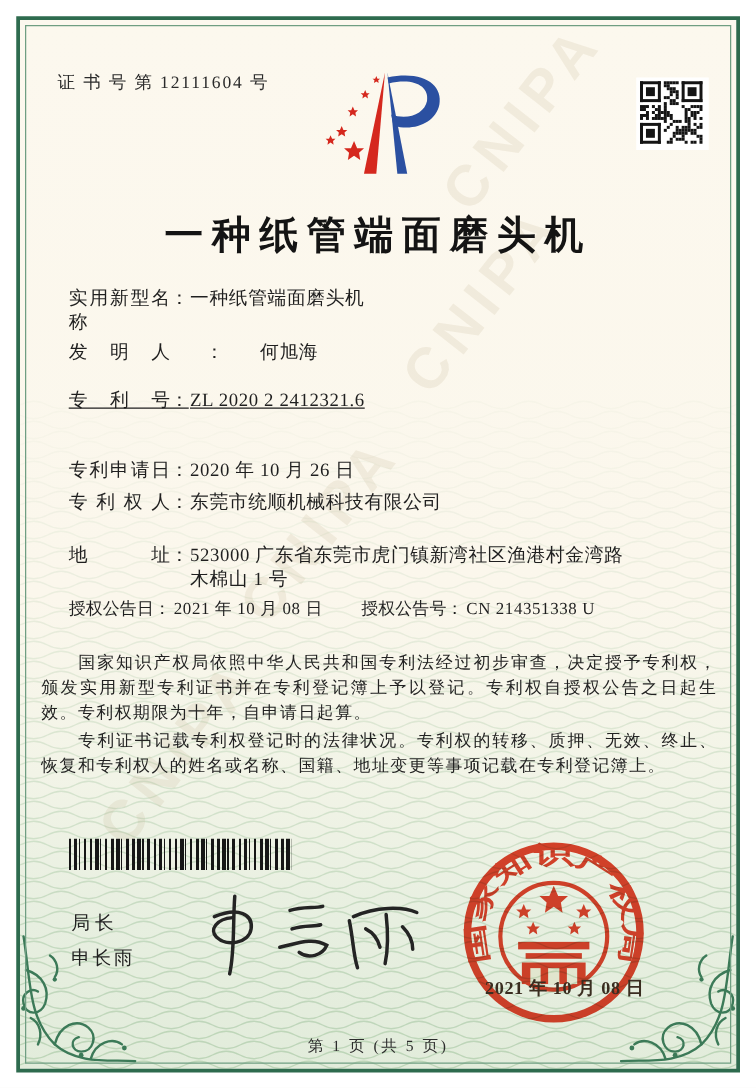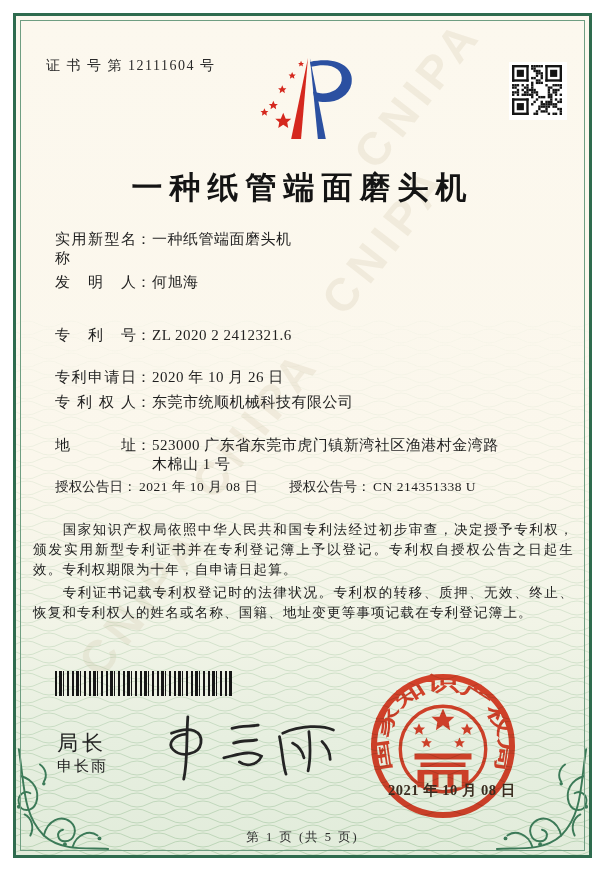--- a/index.html
+++ b/index.html
@@ -33,21 +33,21 @@
   
   .para{position:absolute;left:33px;width:541px;font-size:13.5px;line-height:20px;letter-spacing:1.2px;
         text-align:justify;text-indent:2.2em;color:#222;z-index:3;}
   .para1{top:506px;}
   .para2{top:569px;}
   
   .barcode{position:absolute;left:55px;top:671px;width:178px;height:25px;z-index:3;
     background:repeating-linear-gradient(90deg,#161616 0 2px,transparent 2px 4px,#161616 4px 7px,
       transparent 7px 8px,#161616 8px 9px,transparent 9px 12px,#161616 12px 14px,transparent 14px 17px);}
   
-  .director-title{position:absolute;left:57px;top:729px;font-size:21px;letter-spacing:4px;z-index:6;color:#222;text-align:right;}
+  .director-title{position:absolute;left:57px;top:729px;font-size:15px;letter-spacing:4px;z-index:6;color:#222;text-align:right;}
   .director-name{position:absolute;left:57px;top:757px;font-size:15px;letter-spacing:2px;z-index:6;color:#222;}
   .sig{position:absolute;left:160px;top:703px;z-index:6;}
   
   .seal{position:absolute;left:368px;top:671px;width:150px;height:150px;z-index:5;mix-blend-mode:multiply;opacity:0.95;}
   .seal-date{position:absolute;left:388px;top:781px;font-size:14.5px;font-weight:bold;color:#3a2d20;
              letter-spacing:0.5px;z-index:6;}
   
   .footer{position:absolute;left:0;top:829px;width:100%;text-align:center;font-size:12.5px;
           letter-spacing:2px;color:#2c2c2c;z-index:3;}
   
@@ -339,26 +339,26 @@
     <path d="M59,8 C88,2 104,14 101,30 C98,45 80,52 64,47 L62,38 C76,43 89,37 91,27 C93,15 80,8 60,13 Z" fill="#2b50a1"></path>
   </svg>
 
   <h1 class="title">一种纸管端面磨头机</h1>
 
   <div class="row" style="top:230px;">
     <span class="lbl">实用新型名称</span>
       <span class="colon">：</span>
       <span class="val">一种纸管端面磨头机</span>
   </div>
-  <div class="row" style="top:273px;">
+  <div class="row" style="top:273px;gap:28px;">
     <span class="lbl">发明人</span>
       <span class="colon">：</span>
       <span class="val">何旭海</span>
   </div>
-  <div class="row" style="top:326px;">
+  <div class="row" style="top:312px;text-decoration:underline;">
     <span class="lbl">专利号</span>
       <span class="colon">：</span>
       <span class="val">ZL 2020 2 2412321.6</span>
   </div>
   <div class="row" style="top:353px;margin-top:15px;">
     <span class="lbl">专利申请日</span>
       <span class="colon">：</span>
       <span class="val">2020 年 10 月 26 日</span>
   </div>
   <div class="row" style="top:393px;">

